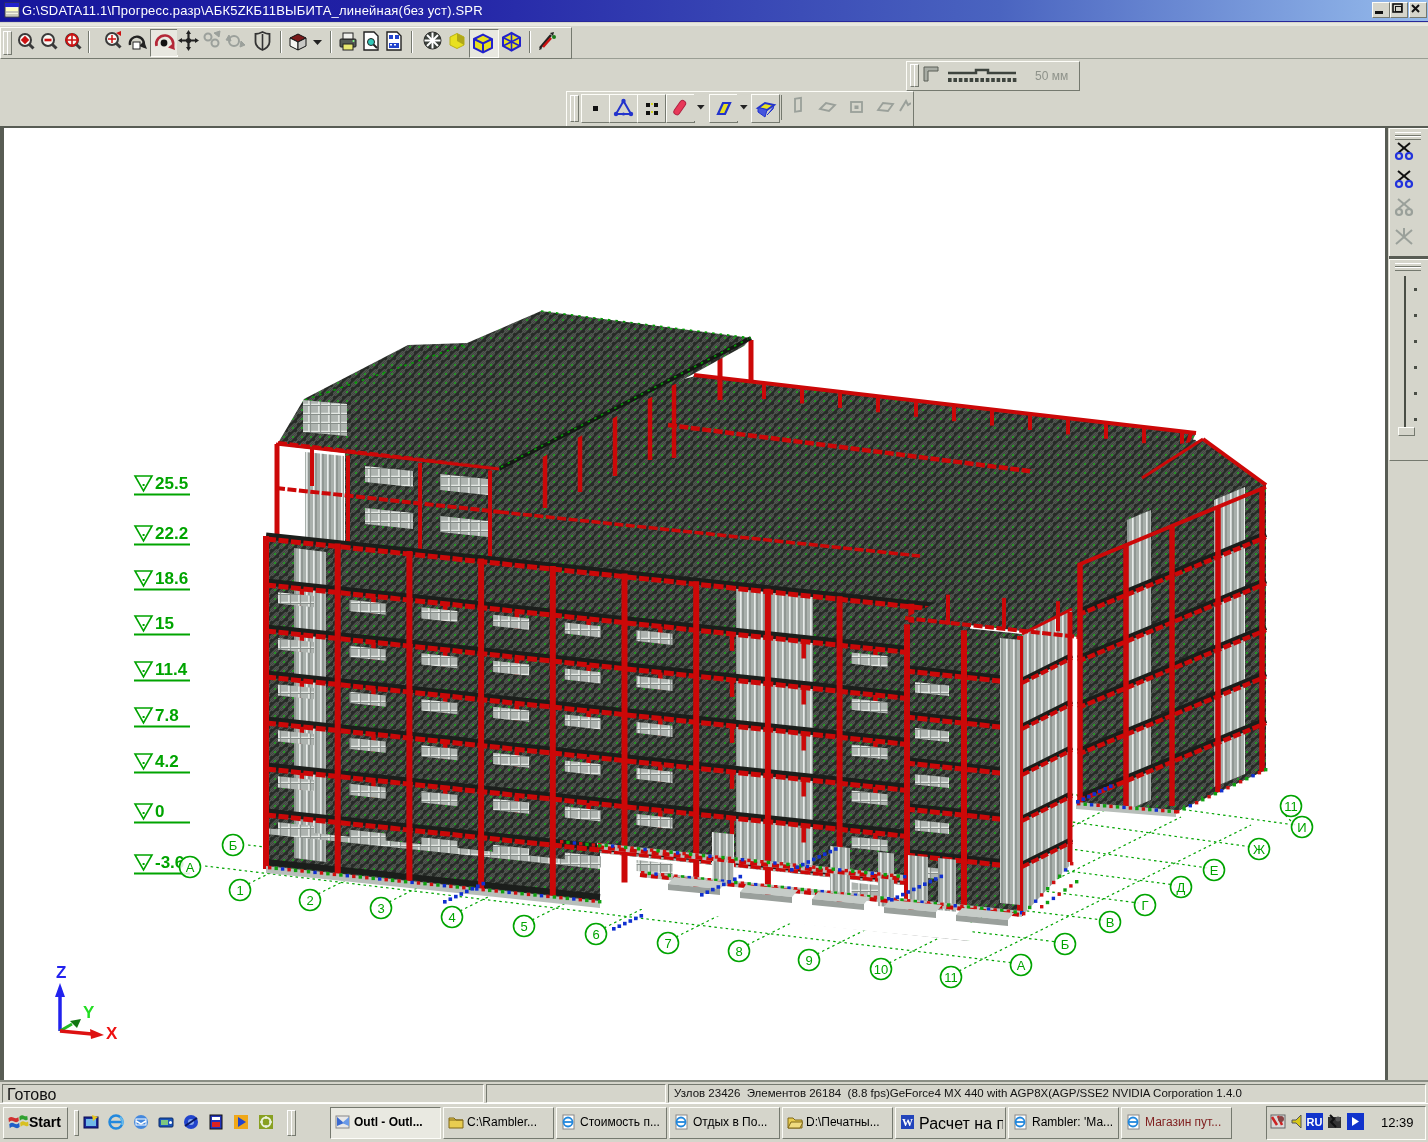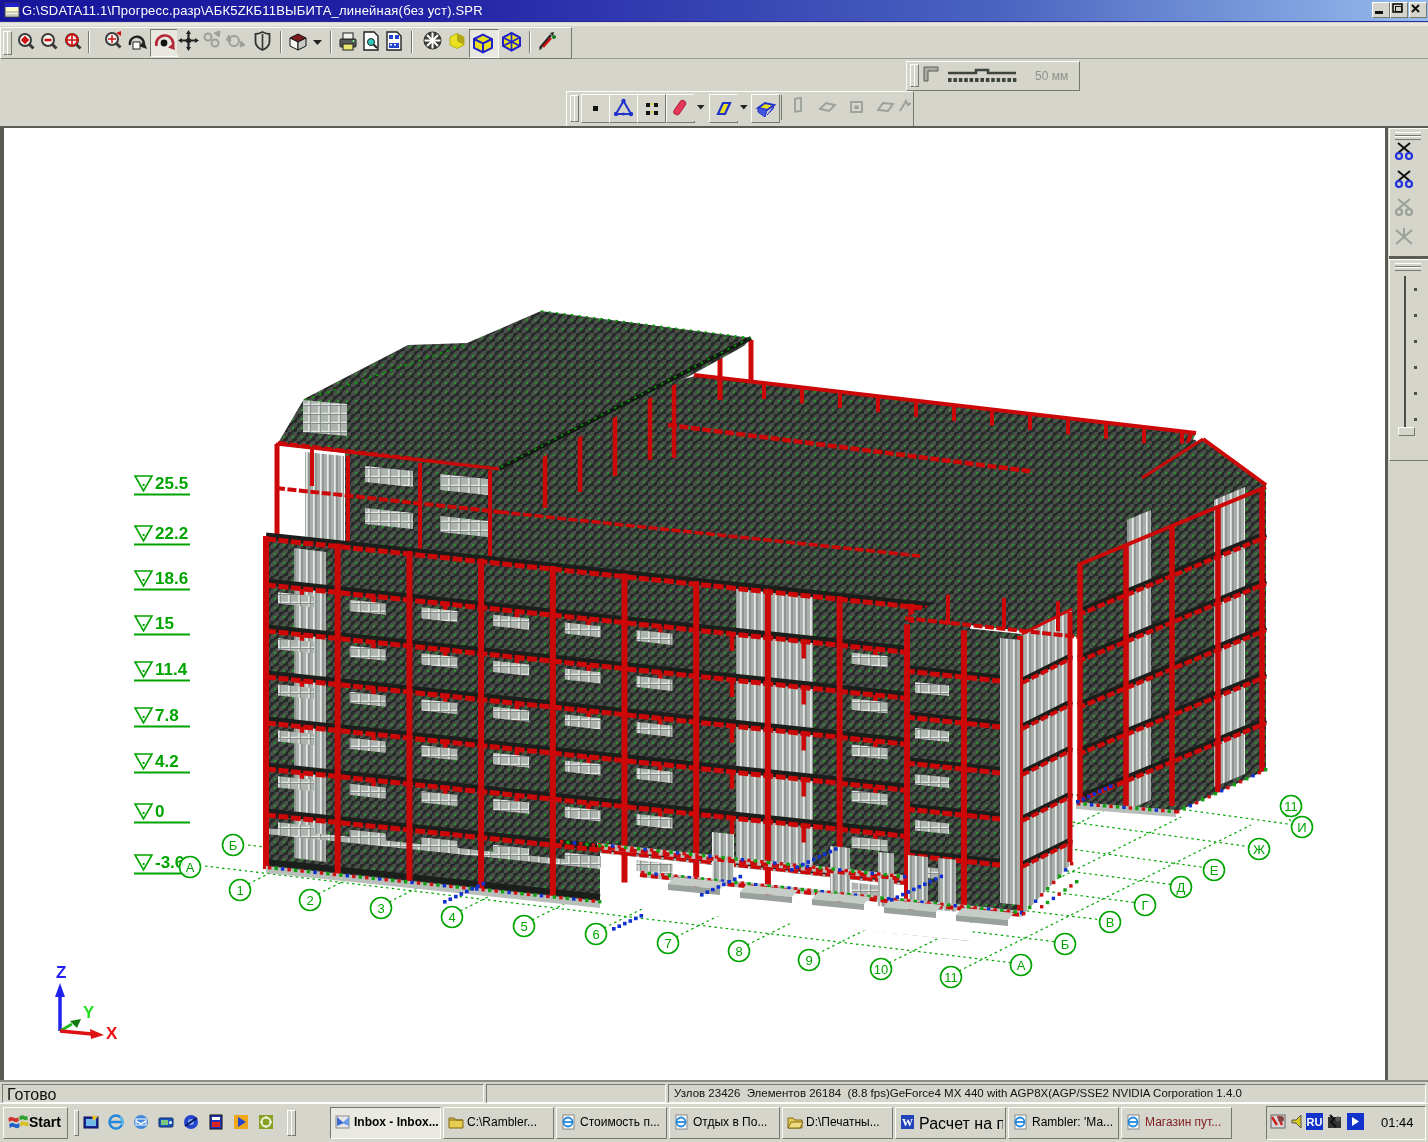--- a/index.html
+++ b/index.html
@@ -982,21 +982,21 @@
     <path d="M8 2 v3 M8 11 v3 M2 8 h3 M11 8 h3" stroke="#e8f0d8" stroke-width="1.5"></path>
   </svg>
 <div class="abs" style="left:287px;top:1110px;width:3px;height:24px;border-top:1px solid #fff;border-left:1px solid #fff;border-right:1px solid #75796f;border-bottom:1px solid #75796f"></div>
 <div class="abs" style="left:291px;top:1110px;width:3px;height:24px;border-top:1px solid #fff;border-left:1px solid #fff;border-right:1px solid #75796f;border-bottom:1px solid #75796f"></div>
 <div class="abs sunken" style="left:330px;top:1107px;width:109px;height:30px;background:#e9e9e1"></div>
 <svg class="abs" style="left:335px;top:1114px" width="16" height="16" viewBox="0 0 16 16">
     <rect x="1" y="2" width="13" height="12" fill="#e8e8e8" stroke="#888"></rect>
     <path d="M2 3 l7 6 -7 3 z" fill="#3a6ad0"></path>
     <path d="M14 3 l-7 6 7 3 z" fill="#6a9ae8"></path>
   </svg>
-<div class="abs" style="left:354px;top:1115px;font-size:12px;font-weight:bold;color:#000;width:84px;overflow:hidden;white-space:nowrap">Inbox - Inbox...</div>
+<div class="abs" style="left:354px;top:1115px;font-size:12px;font-weight:bold;color:#000;width:84px;overflow:hidden;white-space:nowrap">Outl - Outl...</div>
 <div class="abs raised" style="left:443px;top:1107px;width:109px;height:30px;background:#d5d5cb"></div>
 <svg class="abs" style="left:448px;top:1114px" width="16" height="16" viewBox="0 0 16 16">
     <path d="M1 4 h5 l2 2 h7 v8 h-14 z" fill="#e8cc50" stroke="#806818"></path>
     <path d="M1 6 h14" stroke="#806818"></path>
   </svg>
 <div class="abs" style="left:467px;top:1115px;font-size:12px;font-weight:normal;color:#000;width:84px;overflow:hidden;white-space:nowrap">C:\Rambler...</div>
 <div class="abs raised" style="left:556px;top:1107px;width:109px;height:30px;background:#d5d5cb"></div>
 <svg class="abs" style="left:561px;top:1114px" width="16" height="16" viewBox="0 0 16 16">
     <rect x="2" y="1" width="11" height="14" fill="#fff" stroke="#888"></rect>
     <circle cx="7" cy="8" r="4.5" fill="none" stroke="#2288dd" stroke-width="1.8"></circle>
@@ -1045,12 +1045,12 @@
 <rect x="36" y="1" width="17" height="17" fill="#1133cc"></rect>
 <text x="44.5" y="14" font-size="11" font-weight="bold" fill="#fff" text-anchor="middle" font-family="Liberation Sans,sans-serif">RU</text>
 <g fill="#222">
       <path d="M58 5 h13 v11 h-13 z" fill="#333"></path>
       <path d="M60 3 l4 4 -3 3 5 5" stroke="#111" fill="none" stroke-width="2"></path>
       <circle cx="68" cy="7" r="2.5" fill="#555"></circle>
     </g>
 <rect x="77" y="1" width="17" height="17" fill="#1133cc"></rect>
 <path d="M82 5 l7 4.5 -7 4.5 z" fill="#fff"></path>
 </svg>
-<div class="abs" style="left:1381px;top:1115px;font-size:13px;color:#000">01:44</div>
+<div class="abs" style="left:1381px;top:1115px;font-size:13px;color:#000">12:39</div>
 </body></html>

